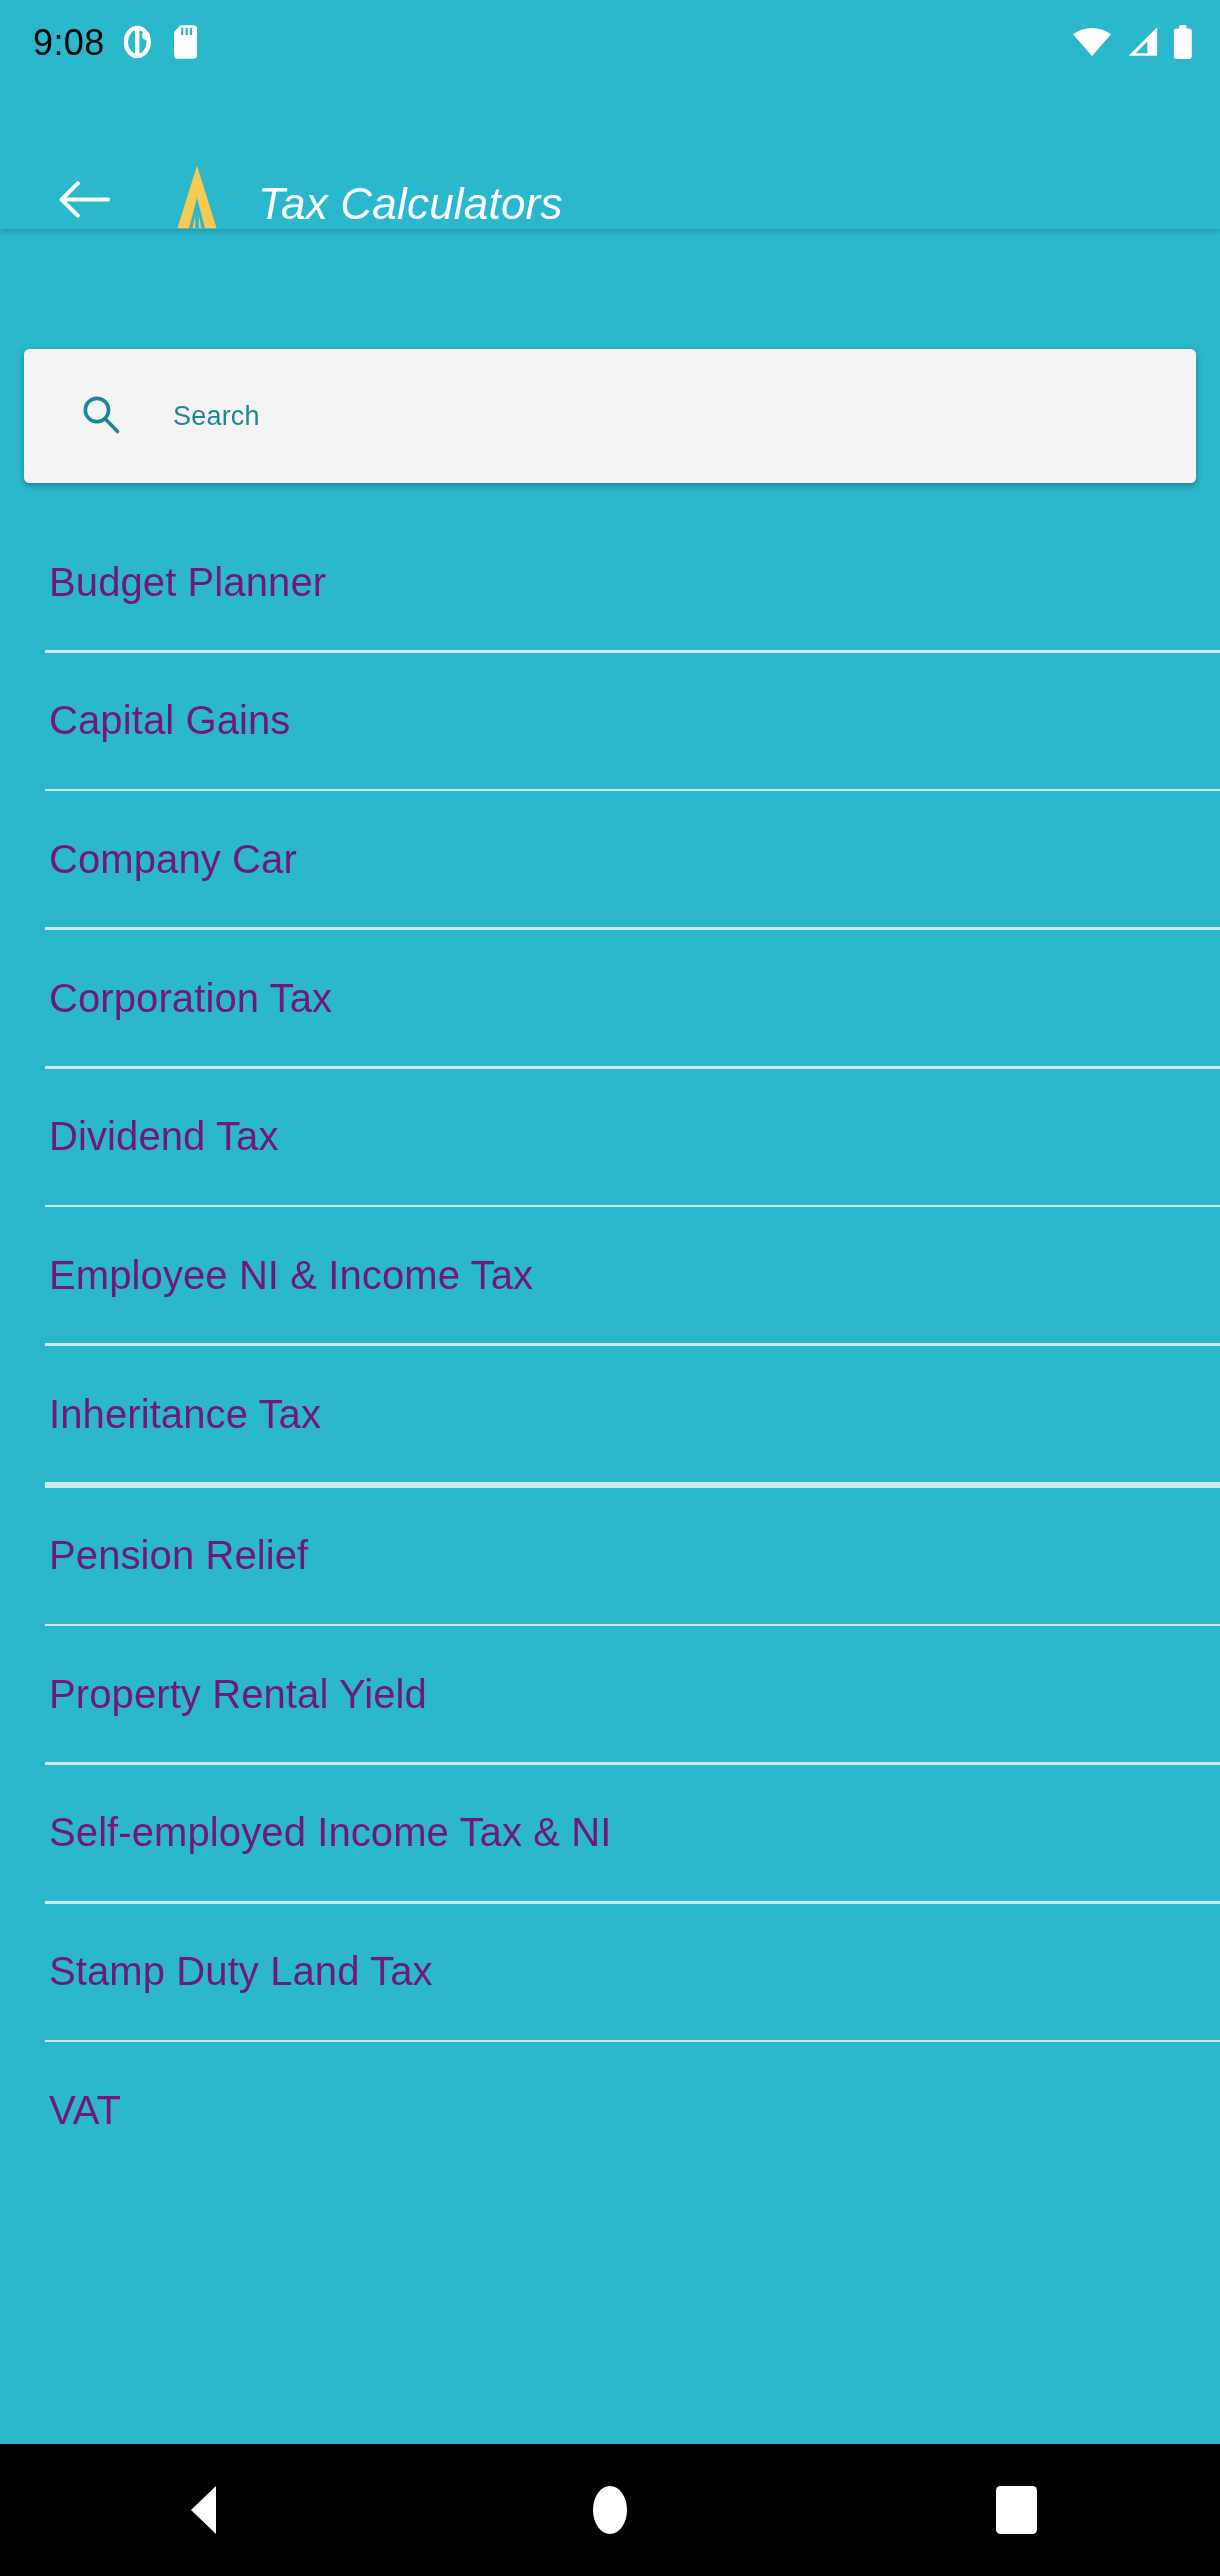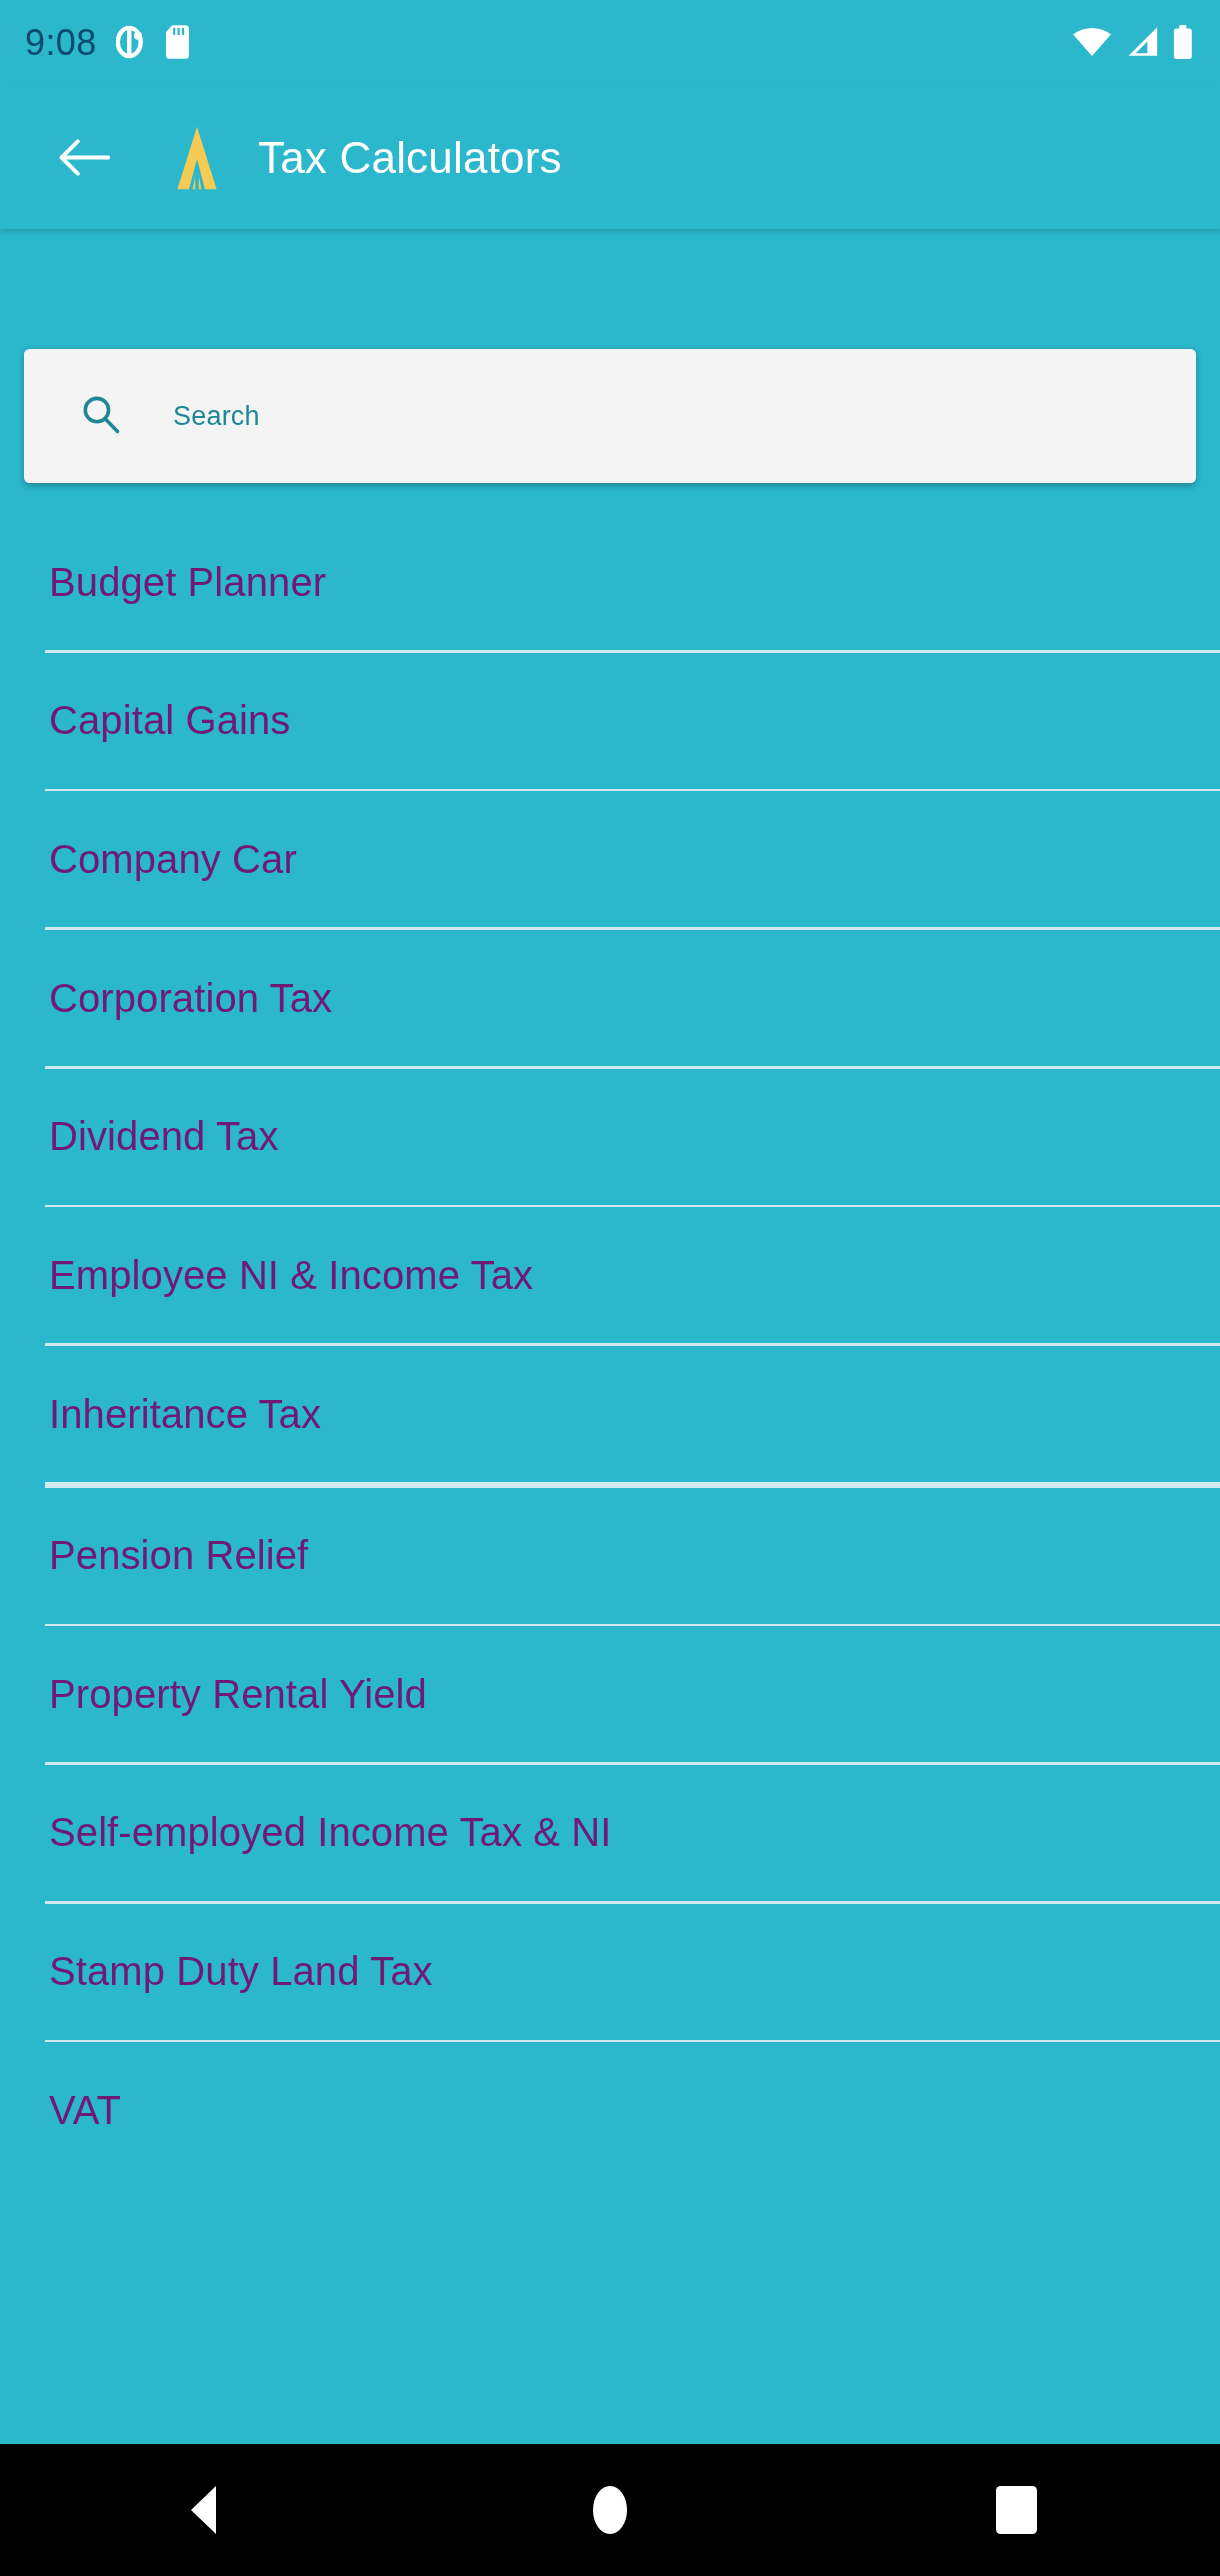--- a/index.html
+++ b/index.html
@@ -13,34 +13,36 @@
 
   
   .status-bar {
     position:absolute; top:0; left:0; width:1220px; height:86px;
     background:#2bb7cc;
     display:flex; align-items:center;
     padding:0 27px 0 25px;
   }
   .status-left { display:flex; align-items:center; gap:19.7px; }
   .status-clock {
-    color:#0c4a6e; font-size:36px; font-weight:400; letter-spacing:0.4px;
+    color:#000000; font-size:36px; font-weight:400; letter-spacing:0.4px;
     line-height:1;
+    margin-left:8px;
   }
   .status-right { margin-left:auto; display:flex; align-items:center; gap:14.3px; }
   .sb-icon { display:block; }
 
   
   .app-bar {
     position:absolute; top:86px; left:0; width:1220px; height:143px;
     background:#2bb7cc;
-    display:flex; align-items:center;
+    display:flex; align-items:flex-end;
     padding-left:54px;
     box-shadow:0 2.7px 4.5px rgba(0,0,0,0.14);
     z-index:5;
+    font-style:italic;
   }
   .back-btn {
     width:59px; height:59px;
     display:flex; align-items:center; justify-content:center;
     flex:0 0 auto;
   }
   .app-logo {
     margin-left:59px; width:50px; height:64px;
     display:flex; align-items:center; justify-content:center;
     flex:0 0 auto;

